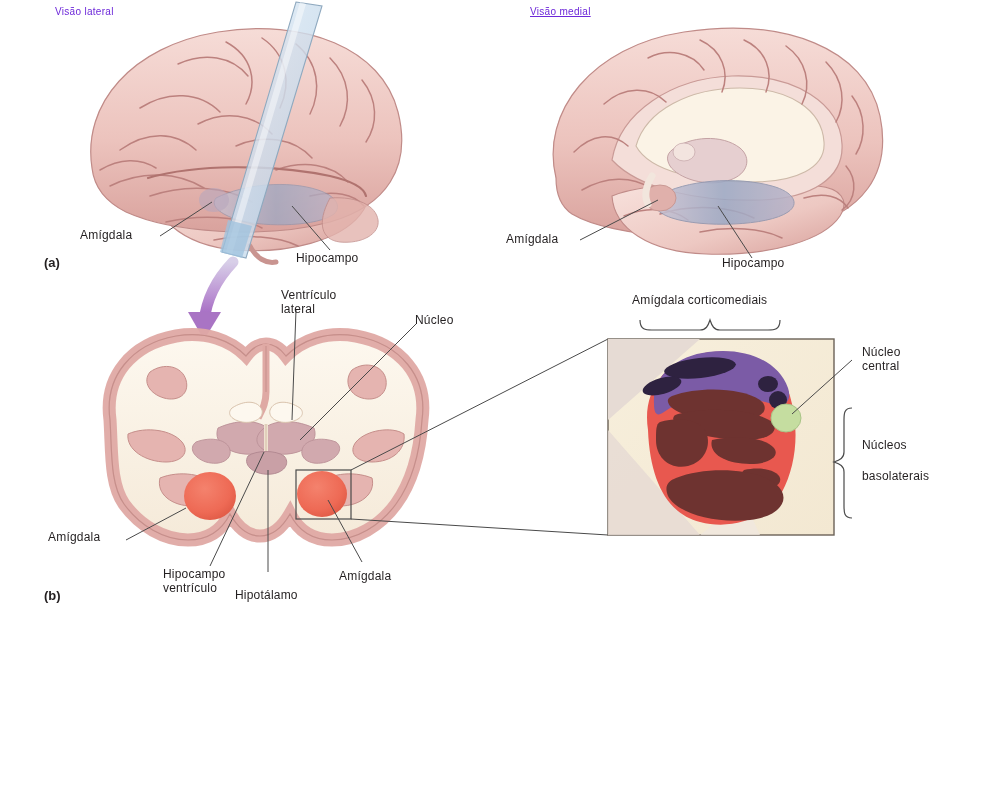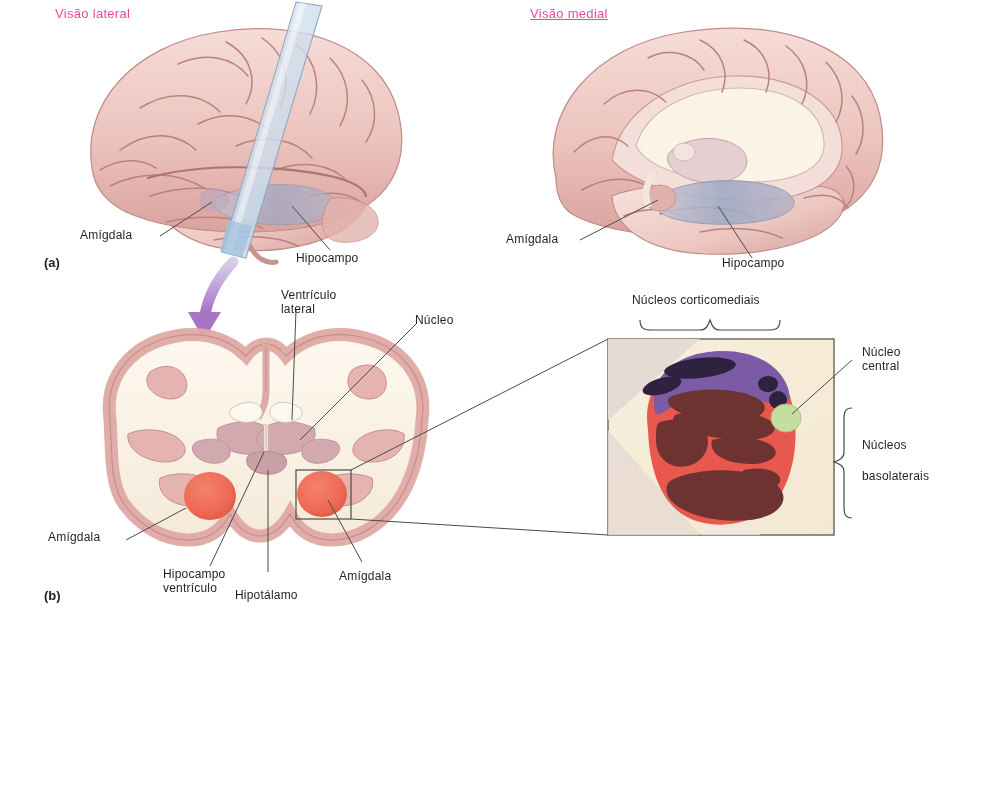--- a/index.html
+++ b/index.html
@@ -4,21 +4,21 @@
 <style>
   html,body{margin:0;padding:0;background:#ffffff;}
   body{
     width:986px;height:806px;position:relative;overflow:hidden;
     font-family:"Liberation Sans", sans-serif;
     color:#1a1a1a;
   }
   .fig{position:absolute;left:0;top:0;width:986px;height:806px;}
   .lbl{position:absolute;font-size:12px;line-height:14px;color:#231f20;white-space:pre;letter-spacing:.2px;}
   .panel-tag{position:absolute;font-size:13px;font-weight:bold;color:#231f20;}
-  .heading{position:absolute;font-size:13px;color:#ec4899;letter-spacing:.3px;}
+  .heading{position:absolute;font-size:10px;color:#6d28d9;letter-spacing:.3px;}
   svg{display:block;}
 </style>
 </head>
 <body>
 
 <div class="fig">
 
   <div class="heading" style="left:55px;top:6px;">Visão lateral</div>
   <div class="heading" style="left:530px;top:6px;text-decoration:underline;">Visão medial</div>
 
@@ -287,19 +287,19 @@
 
   <div class="lbl" style="left:281px;top:288px;">Ventrículo</div>
   <div class="lbl" style="left:281px;top:302px;">lateral</div>
   <div class="lbl" style="left:415px;top:313px;">Núcleo</div>
   <div class="lbl" style="left:48px;top:530px;">Amígdala</div>
   <div class="lbl" style="left:163px;top:567px;">Hipocampo</div>
   <div class="lbl" style="left:163px;top:581px;">ventrículo</div>
   <div class="lbl" style="left:235px;top:588px;">Hipotálamo</div>
   <div class="lbl" style="left:339px;top:569px;">Amígdala</div>
 
-  <div class="lbl" style="left:632px;top:293px;">Núcleos corticomediais</div>
+  <div class="lbl" style="left:632px;top:293px;">Amígdala corticomediais</div>
   <div class="lbl" style="left:862px;top:345px;">Núcleo</div>
   <div class="lbl" style="left:862px;top:359px;">central</div>
   <div class="lbl" style="left:862px;top:438px;">Núcleos</div>
   <div class="lbl" style="left:862px;top:469px;">basolaterais</div>
 
 </div>
 
 </body></html>

